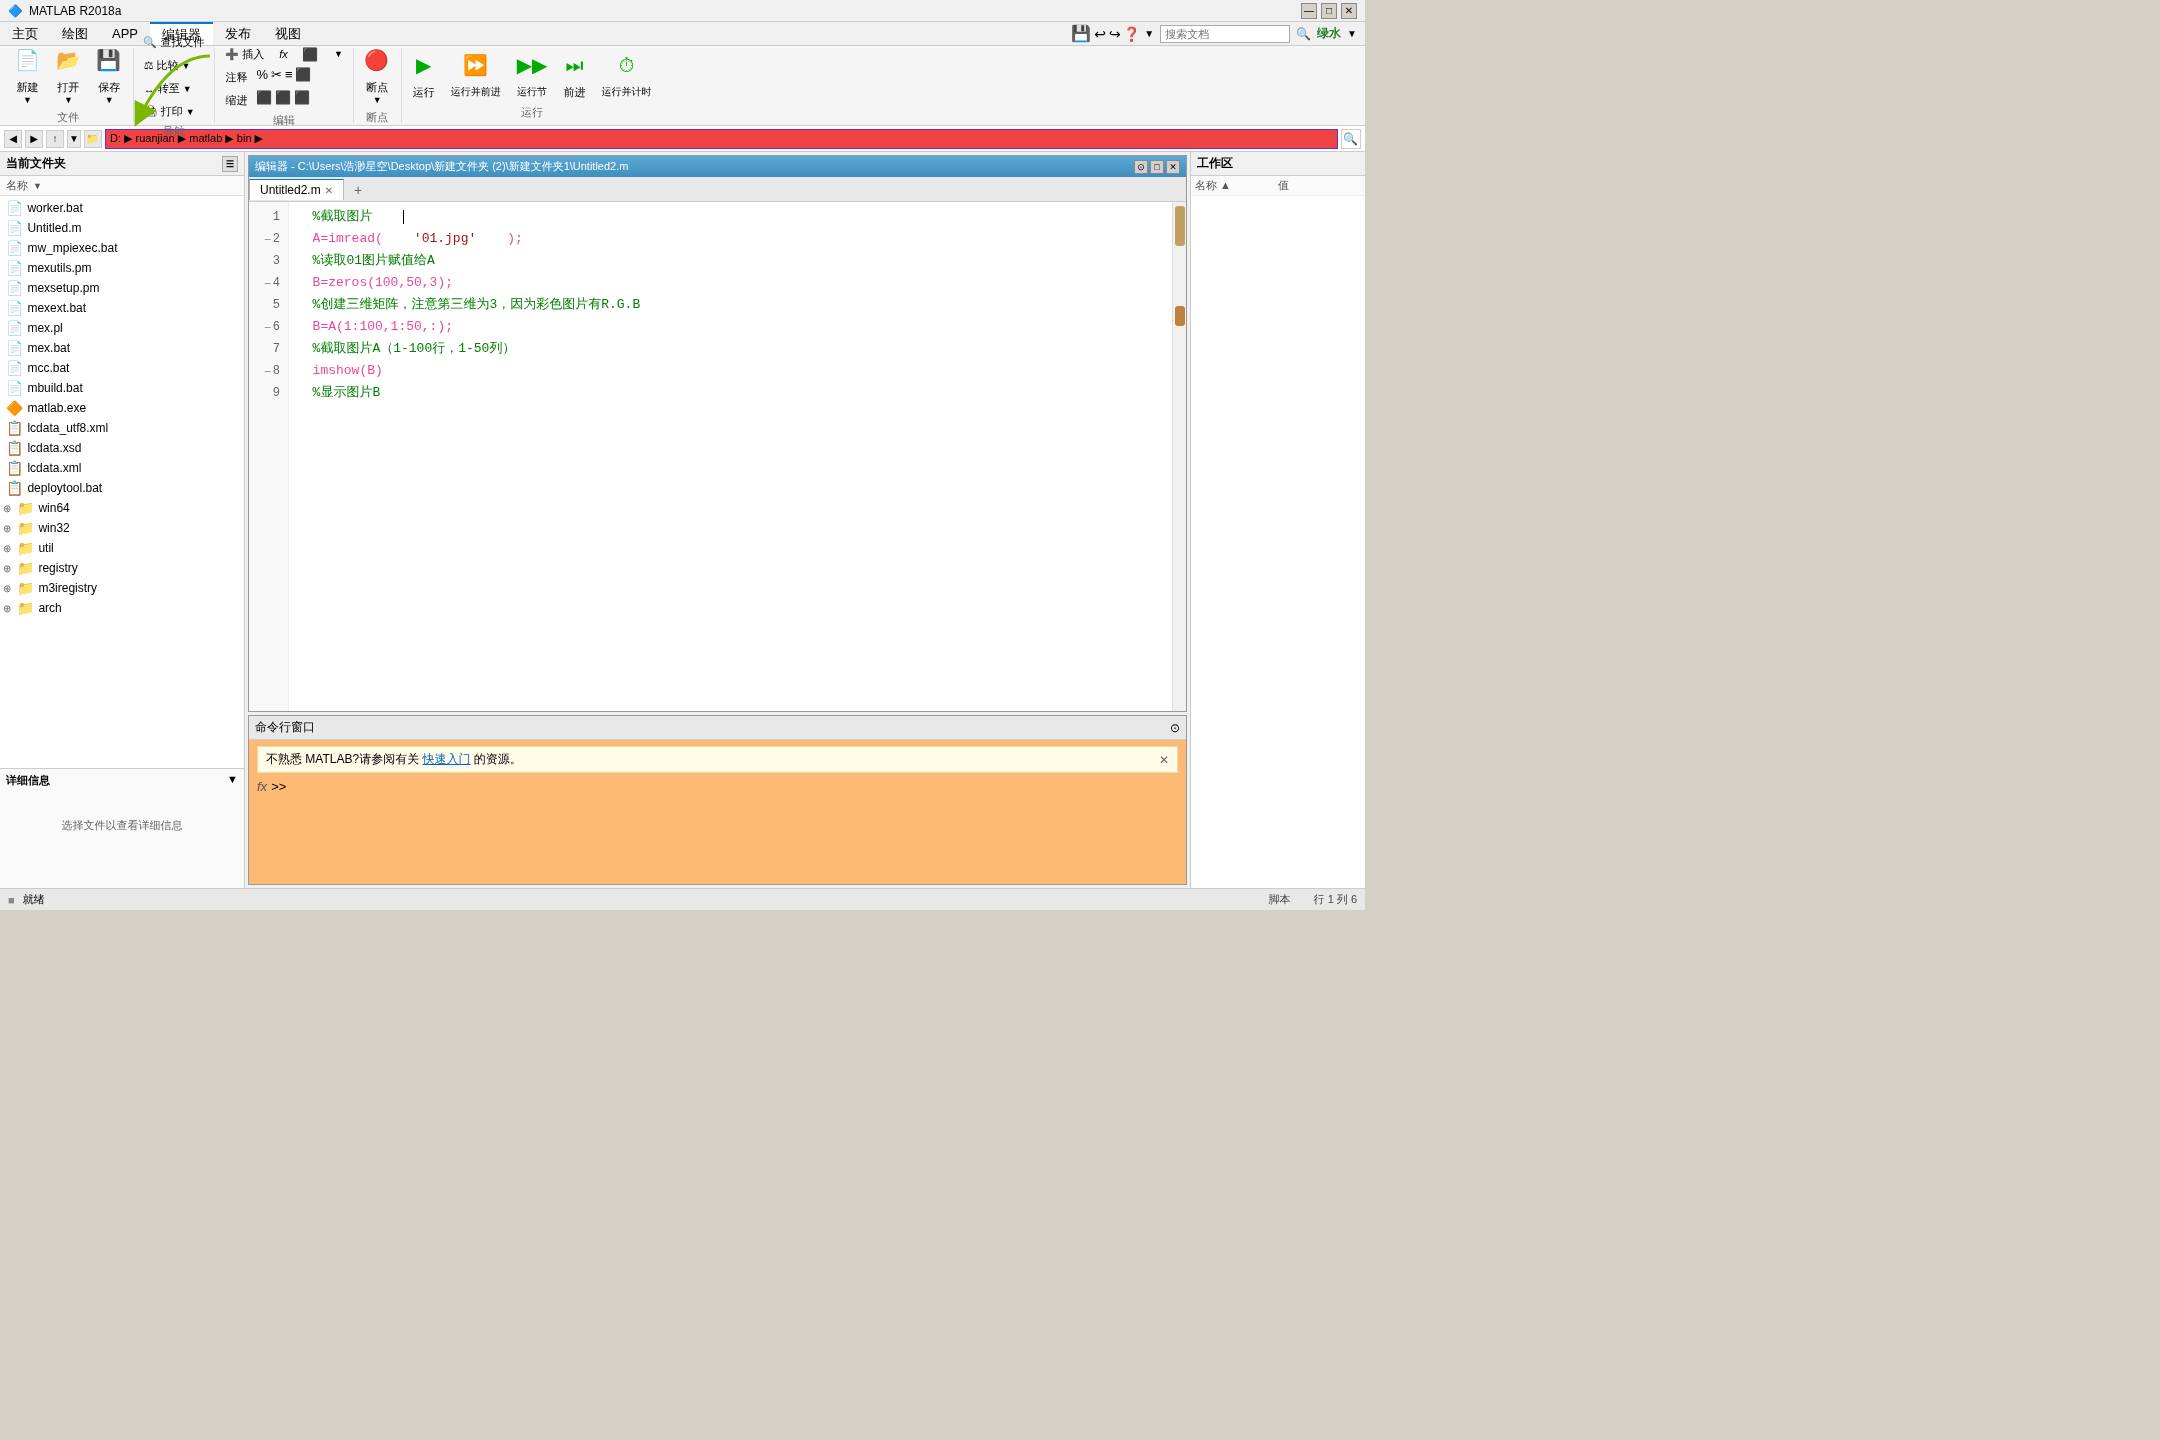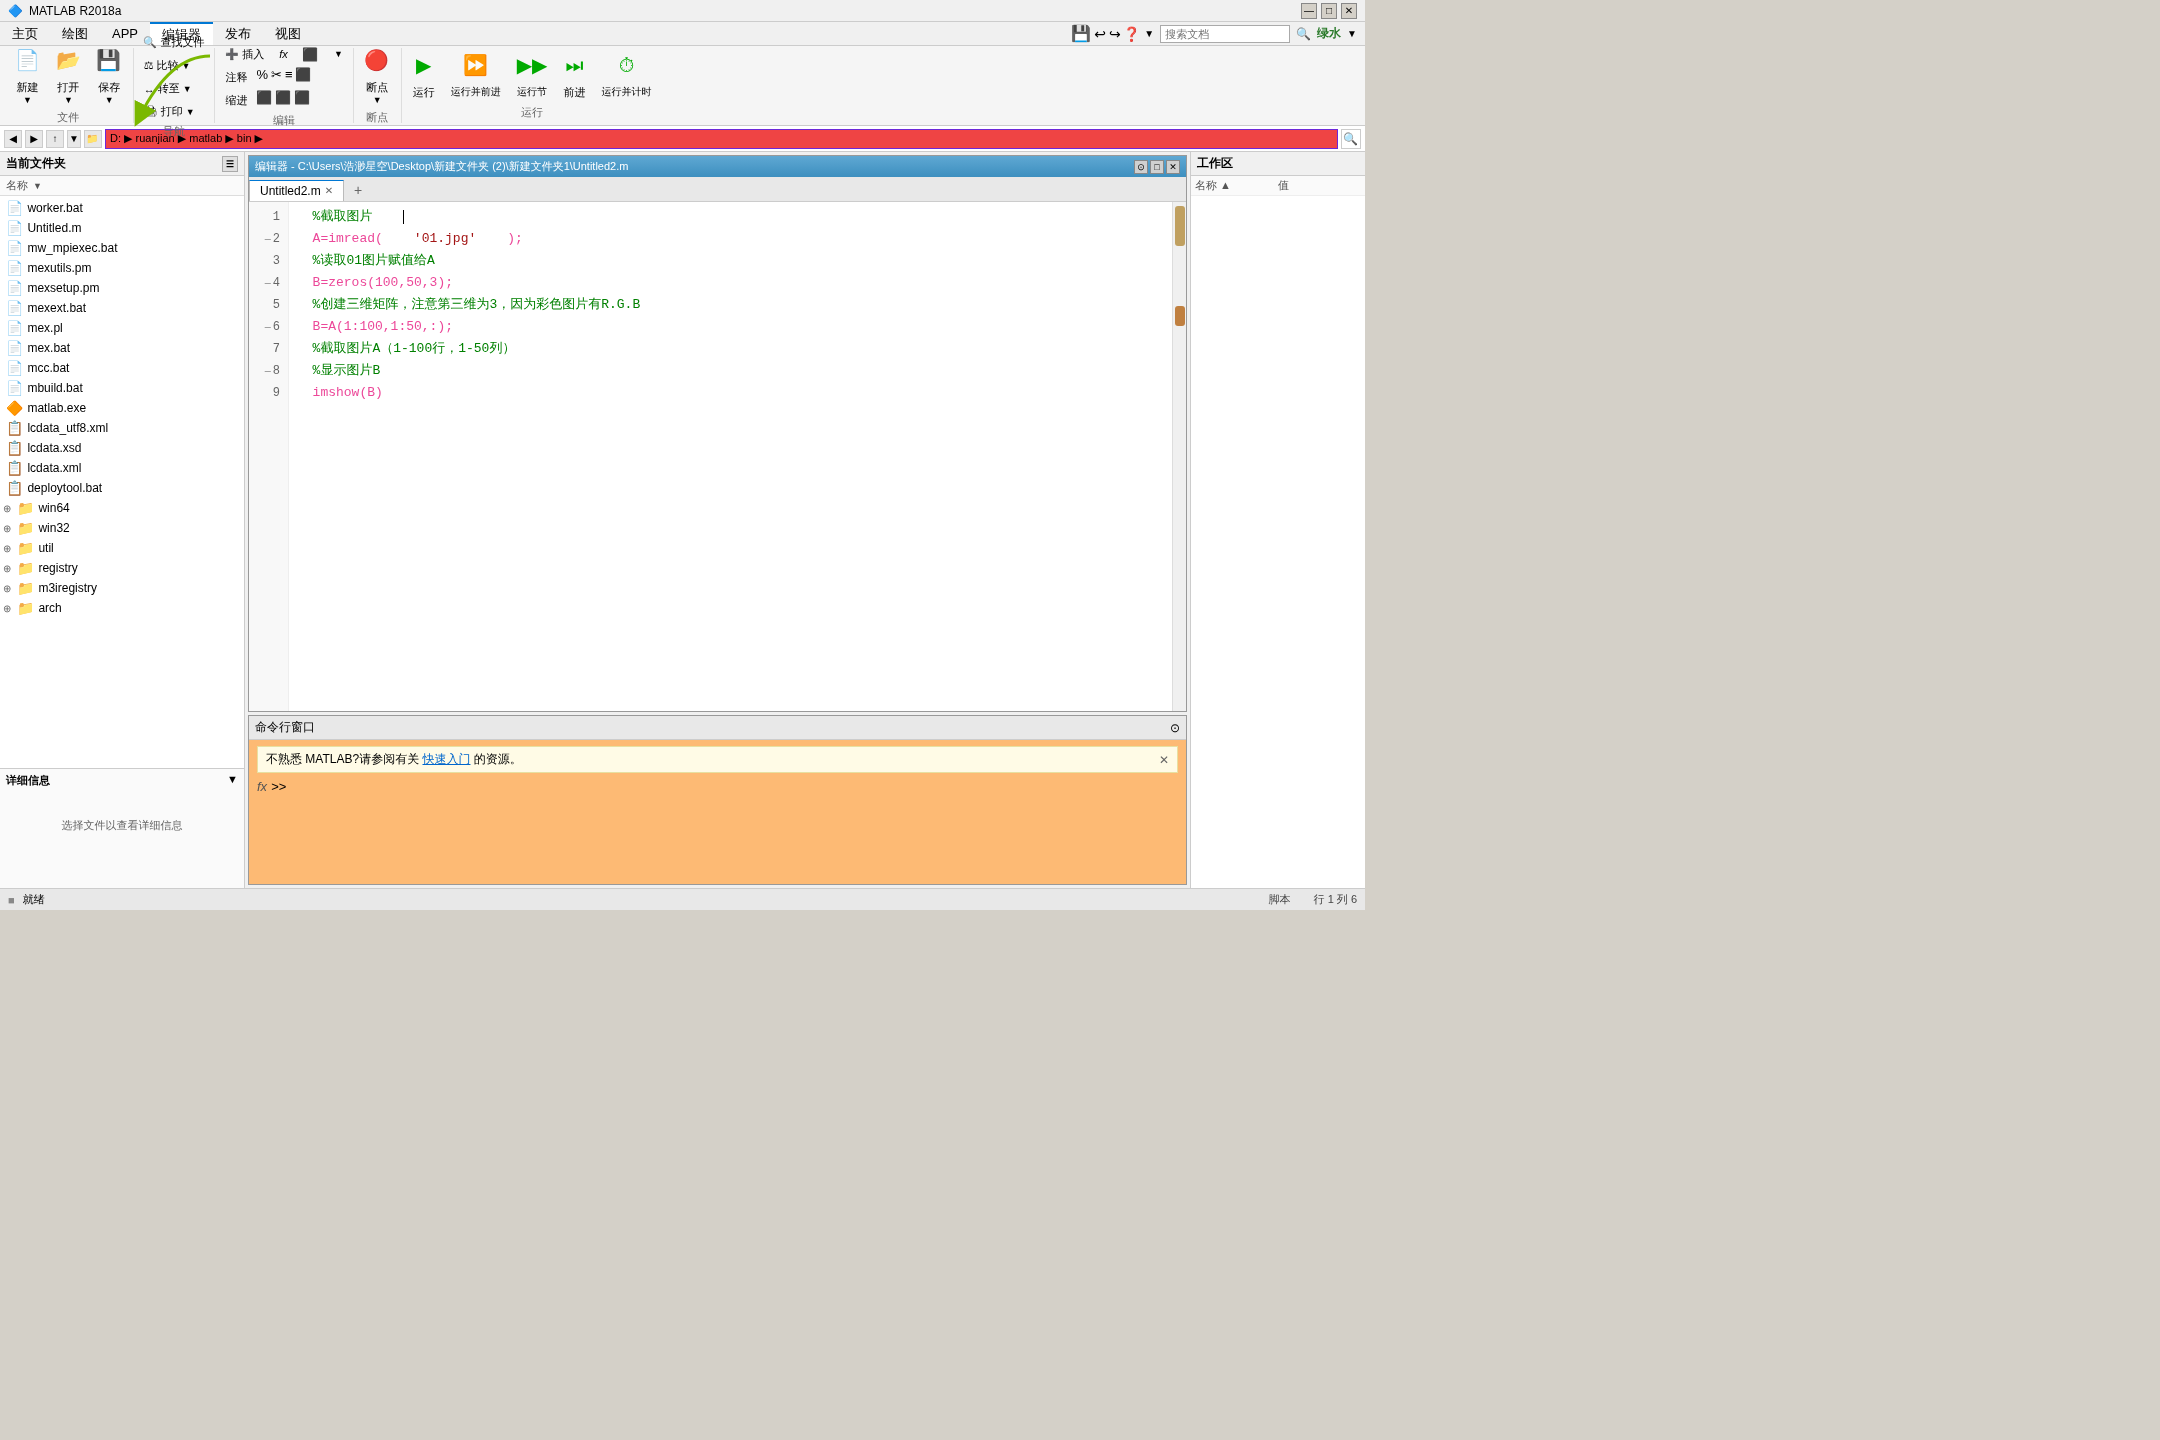--- a/index.html
+++ b/index.html
@@ -265,21 +265,21 @@
       width: 14px; height: 14px;
       background: #d0d0d0;
       border: 1px solid #888;
       display: flex; align-items: center; justify-content: center;
       cursor: pointer; font-size: 9px; color: #000;
     }
 
     .editor-tabs {
       background: #e8e8e8;
       display: flex;
-      align-items: center;
+      align-items: flex-start;
       border-bottom: 1px solid #ccc;
       padding-top: 2px;
     }
     .editor-tab {
       padding: 3px 10px;
       background: #d8d8d8;
       border: 1px solid #bbb;
       border-bottom: none;
       cursor: pointer;
       font-size: 12px;
@@ -833,24 +833,24 @@
           <div class="code-line">
             <span class="code-green">  %创建三维矩阵，注意第三维为3，因为彩色图片有R.G.B</span>
           </div>
           <div class="code-line">
             <span class="code-black">  B=A(1:100,1:50,:);</span>
           </div>
           <div class="code-line">
             <span class="code-green">  %截取图片A（1-100行，1-50列）</span>
           </div>
           <div class="code-line">
-            <span class="code-green">  %显示图片B</span>
+            <span class="code-black">  imshow(B)</span>
           </div>
           <div class="code-line">
-            <span class="code-black">  imshow(B)</span>
+            <span class="code-green">  %显示图片B</span>
           </div>
         </div>
 
         <div class="editor-scrollbar-v">
           <div class="scrollbar-thumb"></div>
           <div class="scrollbar-thumb-small"></div>
         </div>
       </div>
     </div>
 

